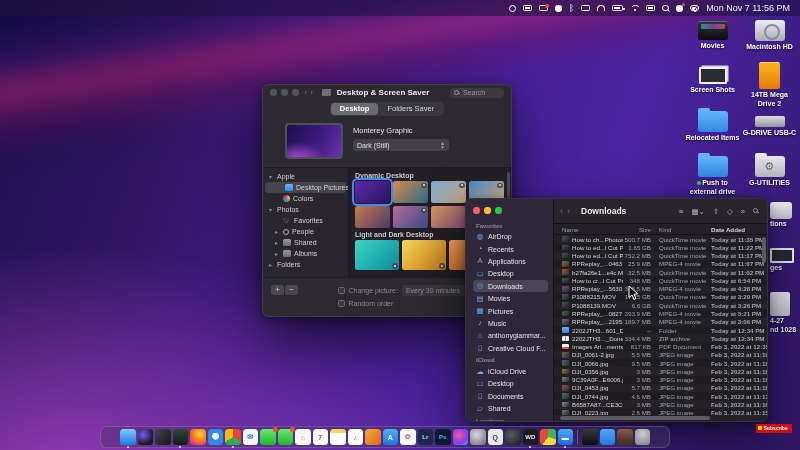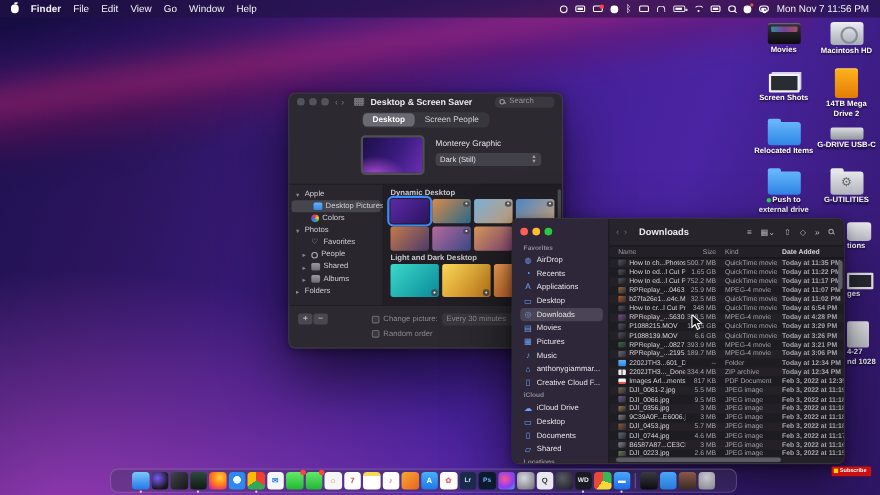--- a/index.html
+++ b/index.html
@@ -86,21 +86,21 @@
      linear-gradient(90deg,#8a888f 1.2px,transparent 1.2px) 0 0/2.2px 2.2px;opacity:.8;}
   .p-title{font-weight:700;font-size:8px;color:#eceaee;white-space:nowrap;}
   .p-search{margin-left:auto;width:54px;height:10px;background:#3b393f;border-radius:4px;display:flex;align-items:center;gap:3px;padding:0 4px;color:#97959d;font-size:7px;}
   .mini-mag{position:relative;width:6px;height:6px;flex:none;}
   .mini-mag::before{content:'';position:absolute;left:0;top:0;width:3.4px;height:3.4px;border:1px solid #97959d;border-radius:50%;}
   .mini-mag::after{content:'';position:absolute;left:3.8px;top:3.8px;width:2.2px;height:1px;background:#97959d;transform:rotate(45deg);}
   .p-tabsrow{height:17px;display:flex;justify-content:center;align-items:center;}
   .p-tabs{display:flex;background:#39373e;border-radius:5px;padding:1px;}
   .p-tab{padding:1.5px 9px;border-radius:4px;font-size:7.5px;color:#d6d4da;white-space:nowrap;}
   .p-tab.active{background:#6b6971;color:#fff;font-weight:600;}
-  .p-hero{display:flex;align-items:flex-start;gap:10px;padding:6px 1px 6px 22px;height:50px;margin-left:43px;}
+  .p-hero{display:flex;align-items:flex-start;gap:10px;padding:6px 1px 6px 22px;height:50px;}
   .p-thumb{width:58px;height:36px;border-radius:4px;border:2px solid #504e56;
     background:radial-gradient(40px 26px at 20% 110%,#b44fd8,rgba(180,79,216,0) 70%),linear-gradient(118deg,#1c1048,#3a1b7e 55%,#6b2fb3);}
   .p-heroR{display:flex;flex-direction:column;gap:4px;padding-top:3px;}
   .p-wallname{color:#e4e2e8;font-size:7.5px;}
   .p-select{width:96px;height:12px;background:#434149;border-radius:3.5px;display:flex;align-items:center;padding:0 4px;color:#e2e0e6;font-size:7px;}
   .p-select .arrows{margin-left:auto;color:#a3a1a9;font-size:5px;line-height:4px;text-align:center;}
   .p-body{display:flex;height:110px;border-top:1px solid #1d1c20;}
   .p-side{width:86px;background:#29272d;border-right:1px solid #1d1c20;padding:3px 0;overflow:hidden;}
   .ps-row{display:flex;align-items:center;gap:3px;height:11px;padding:0 4px;color:#d2d0d6;font-size:7px;white-space:nowrap;}
   .ps-row .chev{width:7px;color:#8a888f;font-size:6px;text-align:center;flex:none;}
@@ -176,30 +176,20 @@
     display:flex;align-items:center;gap:1.5px;padding:0 2px;color:#fff;font-size:5px;font-weight:700;white-space:nowrap;overflow:hidden;}
   .watermark .yb{width:4px;height:4px;background:#ffd400;flex:none;}
 </style>
 </head>
 <body>
 
 <div class="screen">
   <div class="streak"></div>
 
   <div class="menubar">
-    <div class="mb-left">
-      <span class="apple"></span>
-    <span class="mb-item bold">Finder</span>
-        <span class="mb-item">File</span>
-        <span class="mb-item">Edit</span>
-        <span class="mb-item">View</span>
-        <span class="mb-item">Go</span>
-        <span class="mb-item">Window</span>
-        <span class="mb-item">Help</span>
-      </div>
     <div class="mb-right">
       <span class="si si-record"></span>
         <span class="si si-rect fill"></span>
         <span class="si si-rect si-dotred"></span>
         <span class="si si-blob"></span>
         <span class="si si-bt">ᛒ</span>
         <span class="si si-rect"></span>
         <span class="si si-phones"></span>
         <span class="si si-batt"></span>
         <span class="si si-wifi"></span>
@@ -272,21 +262,21 @@
       <span class="p-grid"></span>
       <span class="p-title">Desktop &amp; Screen Saver</span>
       <span class="p-search">
         <span class="mini-mag"></span>
         <span>Search</span>
       </span>
     </div>
     <div class="p-tabsrow">
       <span class="p-tabs">
         <span class="p-tab active">Desktop</span>
-        <span class="p-tab">Screen People</span>
+        <span class="p-tab">Folders Saver</span>
       </span>
     </div>
     <div class="p-hero">
       <div class="p-thumb"></div>
       <div class="p-heroR">
         <span class="p-wallname">Monterey Graphic</span>
         <span class="p-select">
           <span>Dark (Still)</span>
           <span class="arrows">▲<br>▼</span>
         </span>

